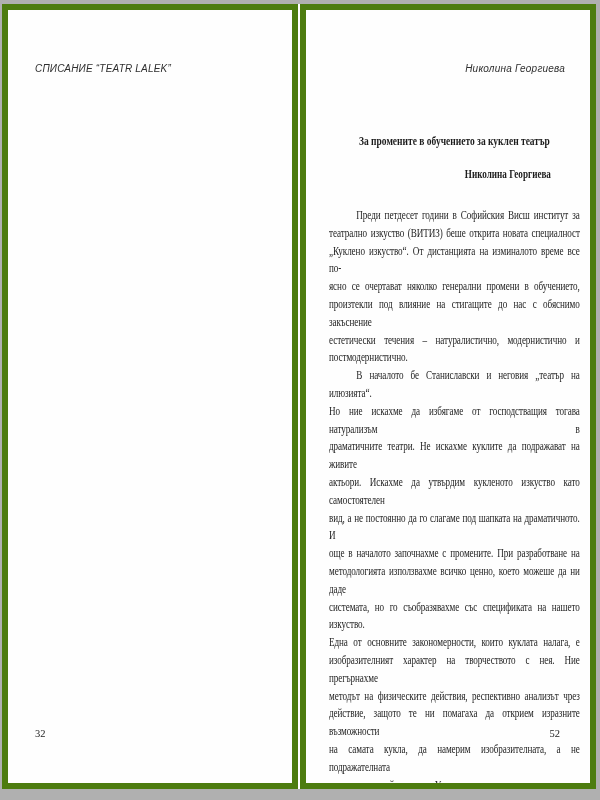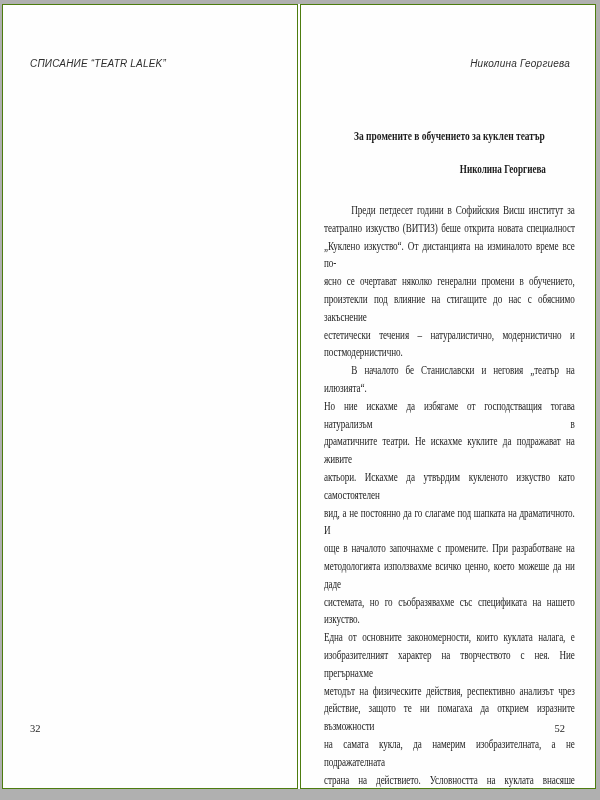--- a/index.html
+++ b/index.html
@@ -7,21 +7,21 @@
     position:relative;width:600px;height:800px;
     background:#b0b0b0;overflow:hidden;
     font-family:"Liberation Serif",serif;color:#1c1c1c;
   }
   .spread{
     position:absolute;left:2px;top:4px;width:594px;height:785px;
     display:flex;gap:2px;background:#ffffff;
   }
   .page{
     position:relative;flex:1;background:#fefefe;
-    border:1px solid #4d7c0f;overflow:hidden;
+    border:6px solid #4d7c0f;overflow:hidden;
   }
   .running-head{
     position:absolute;top:53px;
     font-family:"Liberation Sans",sans-serif;
     font-style:italic;font-size:10px;color:#2e2e2e;
     letter-spacing:0.2px;white-space:nowrap;
   }
   .running-head.left{left:27px;}
   .running-head.right{right:25px;text-align:right;}
   .page-number{

